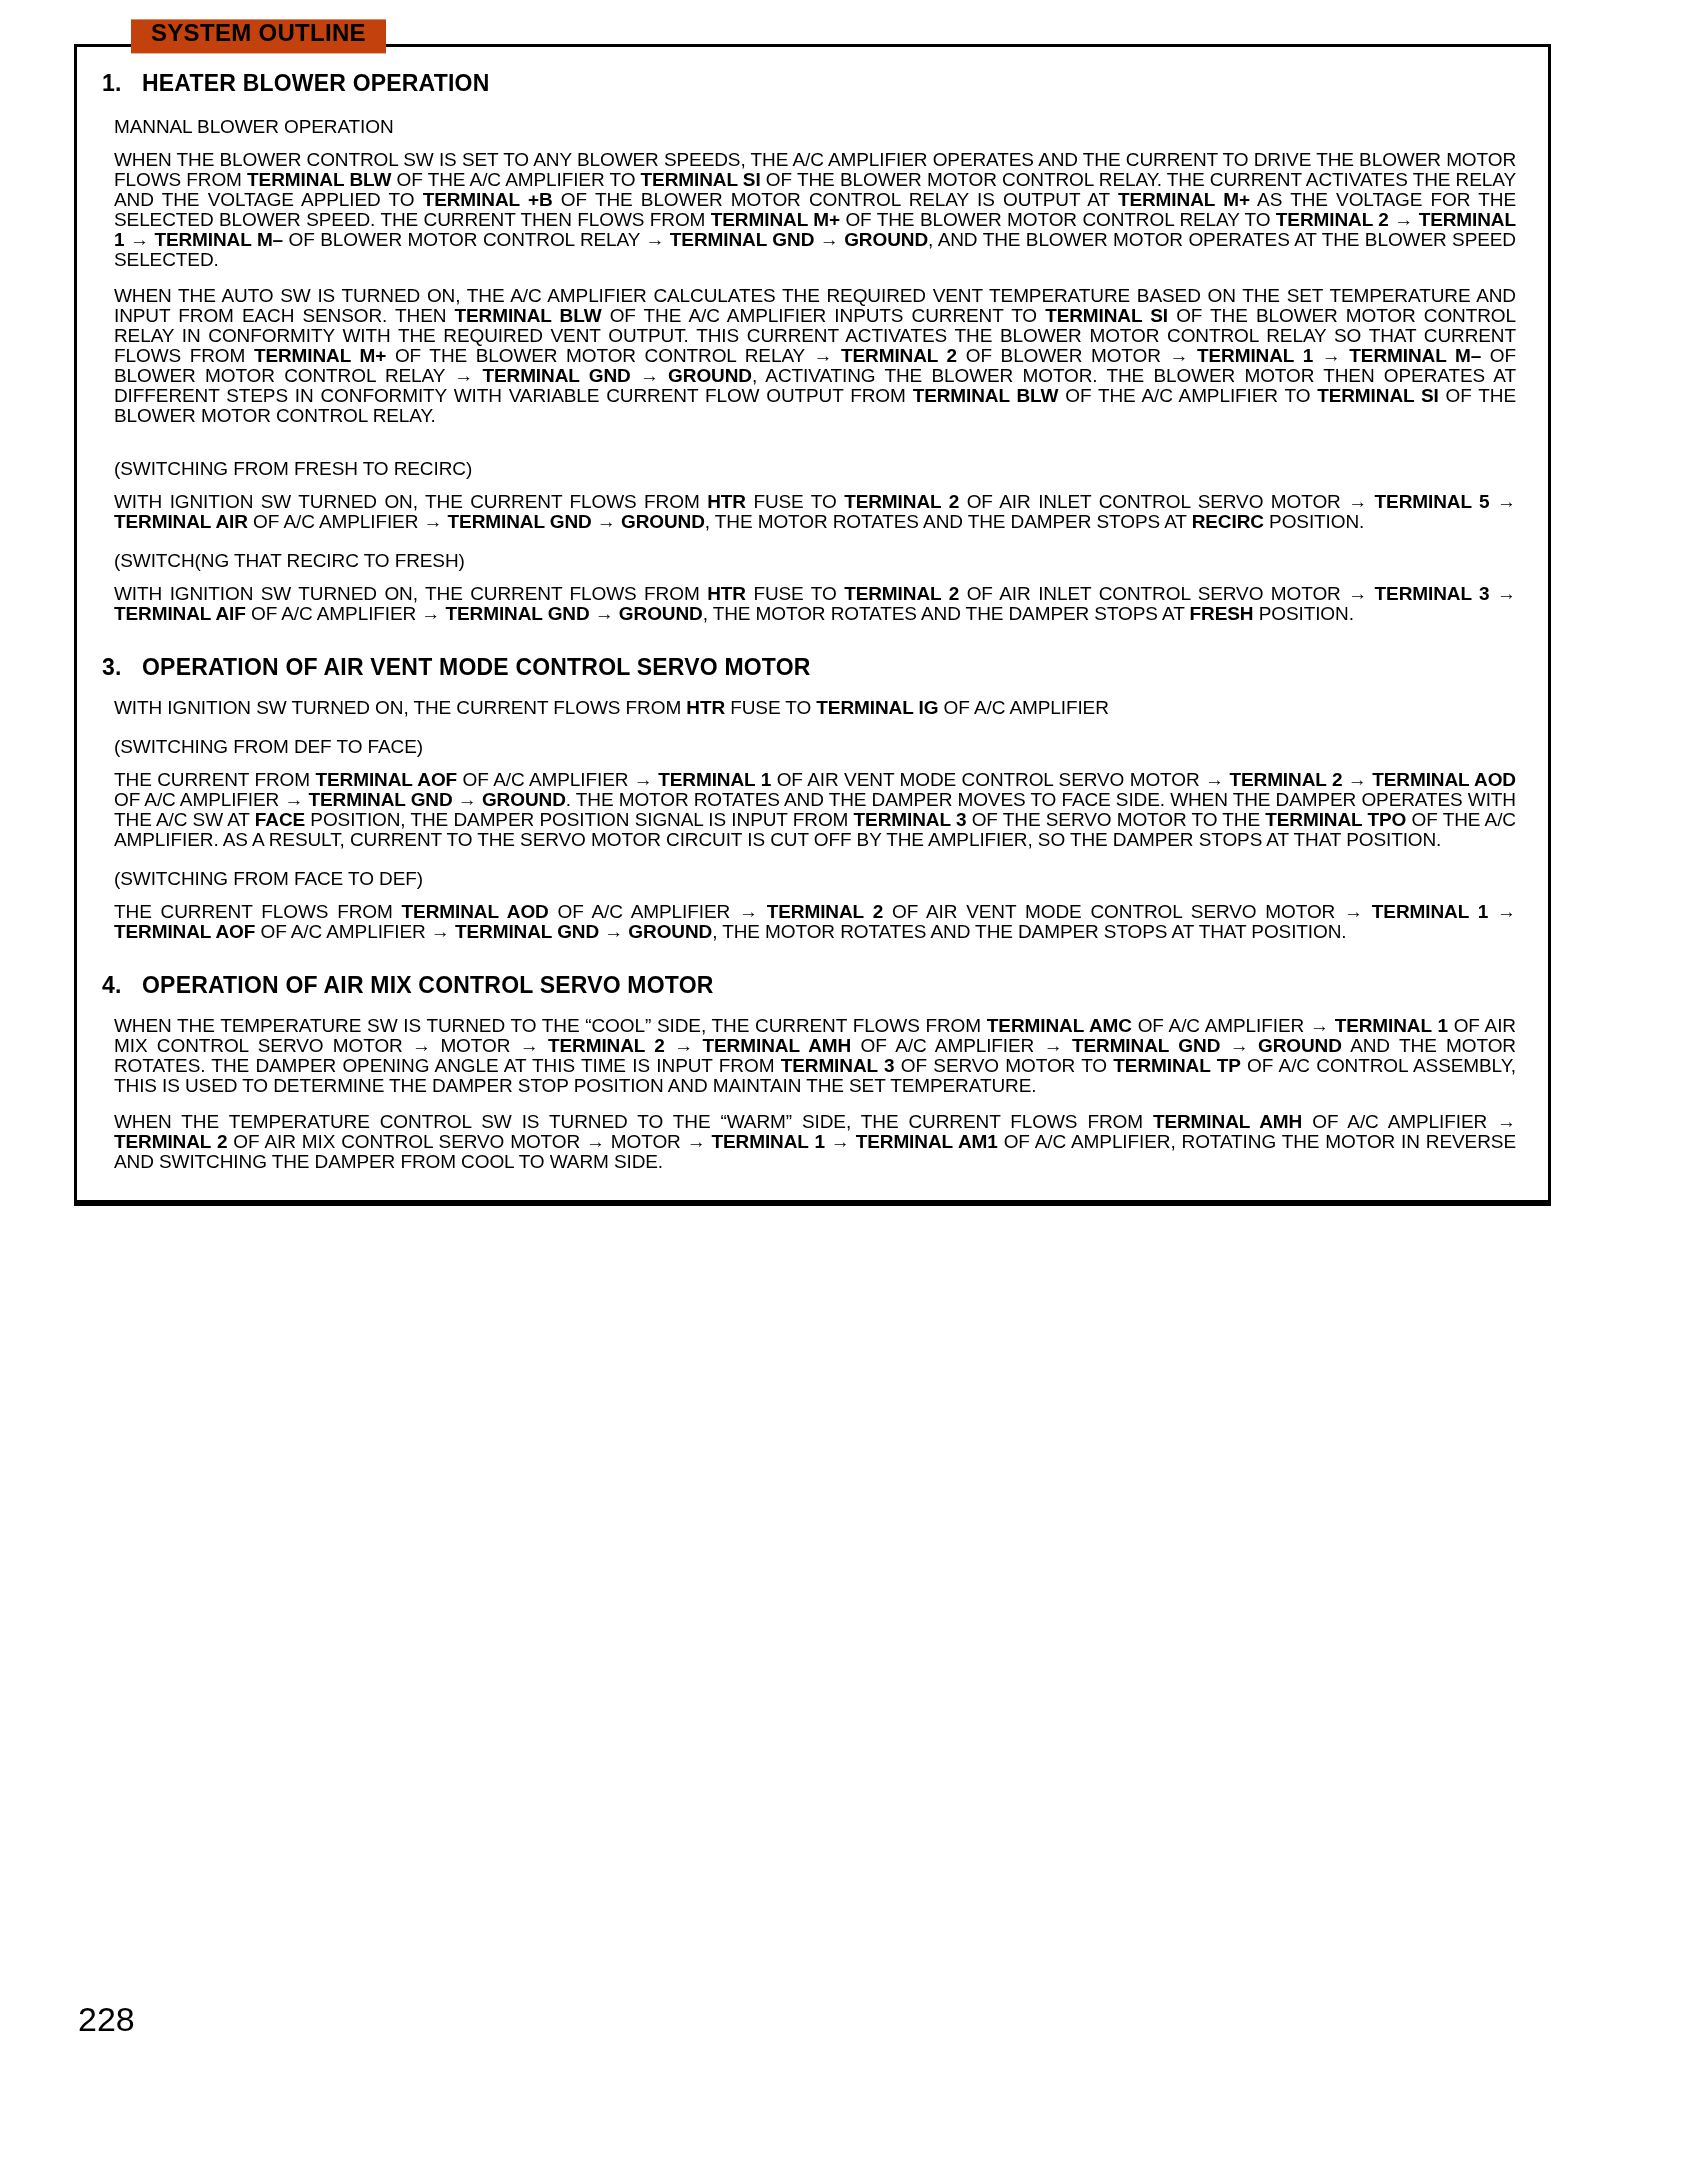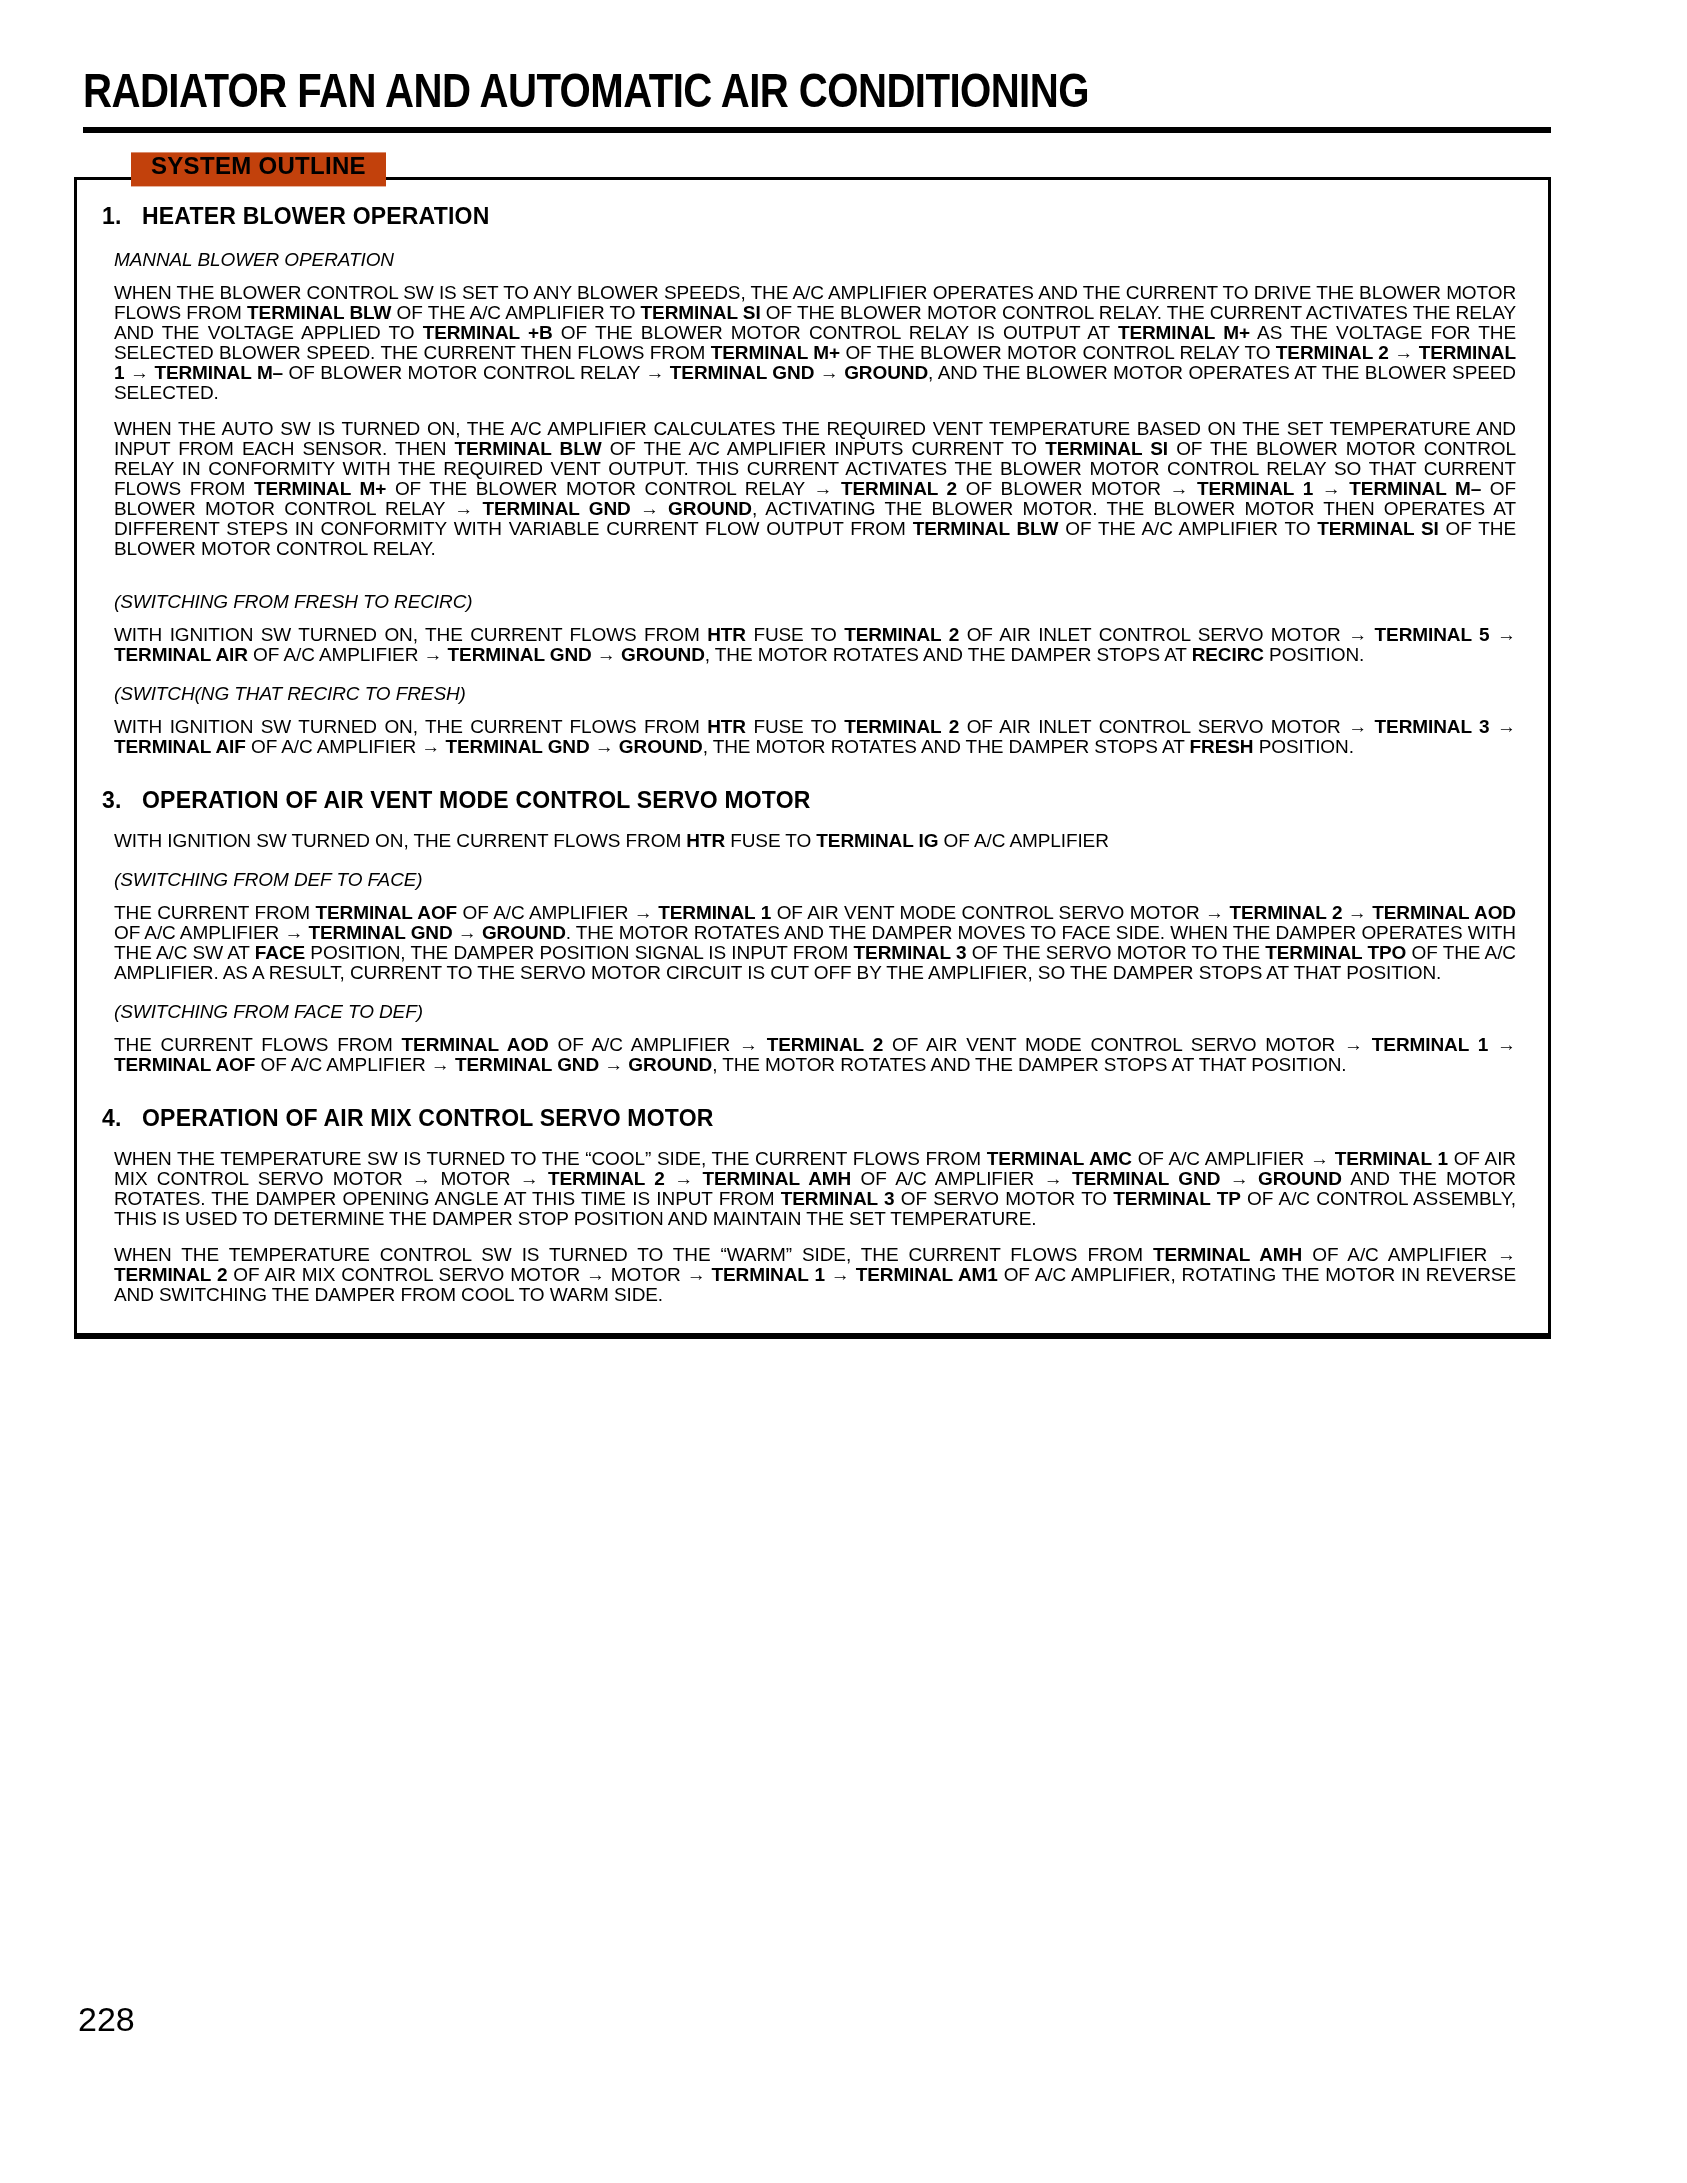--- a/index.html
+++ b/index.html
@@ -64,21 +64,20 @@
     font-size: 23px;
     font-weight: bold;
     letter-spacing: 0.2px;
   }
   .heading-number { display: inline-block; width: 40px; }
   .sublabel {
     margin: 16px 0 10px 0;
     font-size: 19px;
     letter-spacing: -0.1px;
     line-height: 26px;
-    font-style: italic;
   }
   .paragraph {
     margin: 0 0 16px 0;
     font-size: 19px;
     letter-spacing: -0.1px;
     line-height: 20px;
     text-align: justify;
   }
   .paragraph b { font-weight: bold; }
   .sections > .section > :last-child { margin-bottom: 0; }
@@ -90,24 +89,20 @@
     top: 2000px;
     font-size: 34px;
     letter-spacing: 0;
   }
 </style>
 </head>
 <body style="background: rgb(255, 255, 255); color: rgb(0, 0, 0);">
 
 <div class="sheet">
 
-  <div class="header-block">
-    <h1 class="page-title">RADIATOR FAN AND AUTOMATIC AIR CONDITIONING</h1>
-    <div class="title-rule"></div>
-  </div>
 
   <section class="outline-box">
     <div class="outline-label">SYSTEM OUTLINE</div>
     <div class="sections">
         <div class="section">
           <div class="section-heading"><span class="heading-number">1.</span><span class="heading-text">HEATER BLOWER OPERATION</span></div>
           <p class="sublabel">MANNAL BLOWER OPERATION</p>
           <p class="paragraph">WHEN THE BLOWER CONTROL SW IS SET TO ANY BLOWER SPEEDS, THE A/C AMPLIFIER OPERATES AND THE CURRENT TO DRIVE THE BLOWER MOTOR FLOWS FROM <b>TERMINAL BLW</b> OF THE A/C AMPLIFIER TO <b>TERMINAL SI</b> OF THE BLOWER MOTOR CONTROL RELAY. THE CURRENT ACTIVATES THE RELAY AND THE VOLTAGE APPLIED TO <b>TERMINAL +B</b> OF THE BLOWER MOTOR CONTROL RELAY IS OUTPUT AT <b>TERMINAL M+</b> AS THE VOLTAGE FOR THE SELECTED BLOWER SPEED. THE CURRENT THEN FLOWS FROM <b>TERMINAL M+</b> OF THE BLOWER MOTOR CONTROL RELAY TO <b>TERMINAL 2</b> → <b>TERMINAL 1</b> → <b>TERMINAL M–</b> OF BLOWER MOTOR CONTROL RELAY → <b>TERMINAL GND</b> → <b>GROUND</b>, AND THE BLOWER MOTOR OPERATES AT THE BLOWER SPEED SELECTED.</p>
           <p class="paragraph">WHEN THE AUTO SW IS TURNED ON, THE A/C AMPLIFIER CALCULATES THE REQUIRED VENT TEMPERATURE BASED ON THE SET TEMPERATURE AND INPUT FROM EACH SENSOR. THEN <b>TERMINAL BLW</b> OF THE A/C AMPLIFIER INPUTS CURRENT TO <b>TERMINAL SI</b> OF THE BLOWER MOTOR CONTROL RELAY IN CONFORMITY WITH THE REQUIRED VENT OUTPUT. THIS CURRENT ACTIVATES THE BLOWER MOTOR CONTROL RELAY SO THAT CURRENT FLOWS FROM <b>TERMINAL M+</b> OF THE BLOWER MOTOR CONTROL RELAY → <b>TERMINAL 2</b> OF BLOWER MOTOR → <b>TERMINAL 1</b> → <b>TERMINAL M–</b> OF BLOWER MOTOR CONTROL RELAY → <b>TERMINAL GND</b> → <b>GROUND</b>, ACTIVATING THE BLOWER MOTOR. THE BLOWER MOTOR THEN OPERATES AT DIFFERENT STEPS IN CONFORMITY WITH VARIABLE CURRENT FLOW OUTPUT FROM <b>TERMINAL BLW</b> OF THE A/C AMPLIFIER TO <b>TERMINAL SI</b> OF THE BLOWER MOTOR CONTROL RELAY.</p>
         </div>

